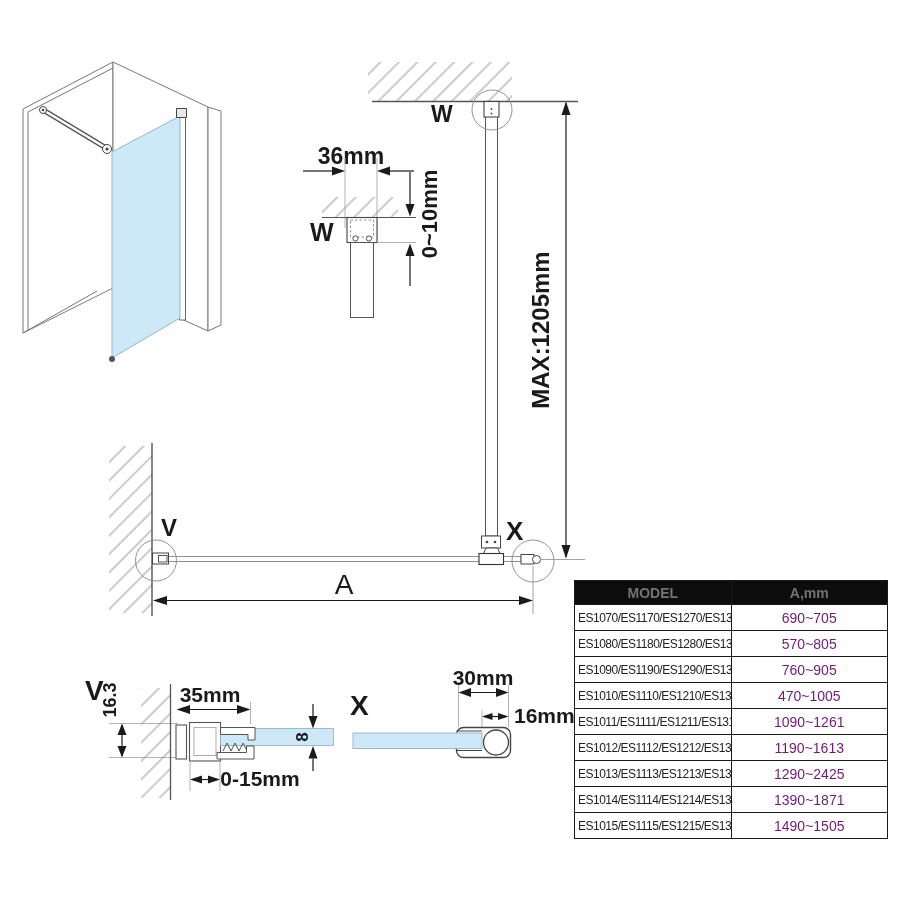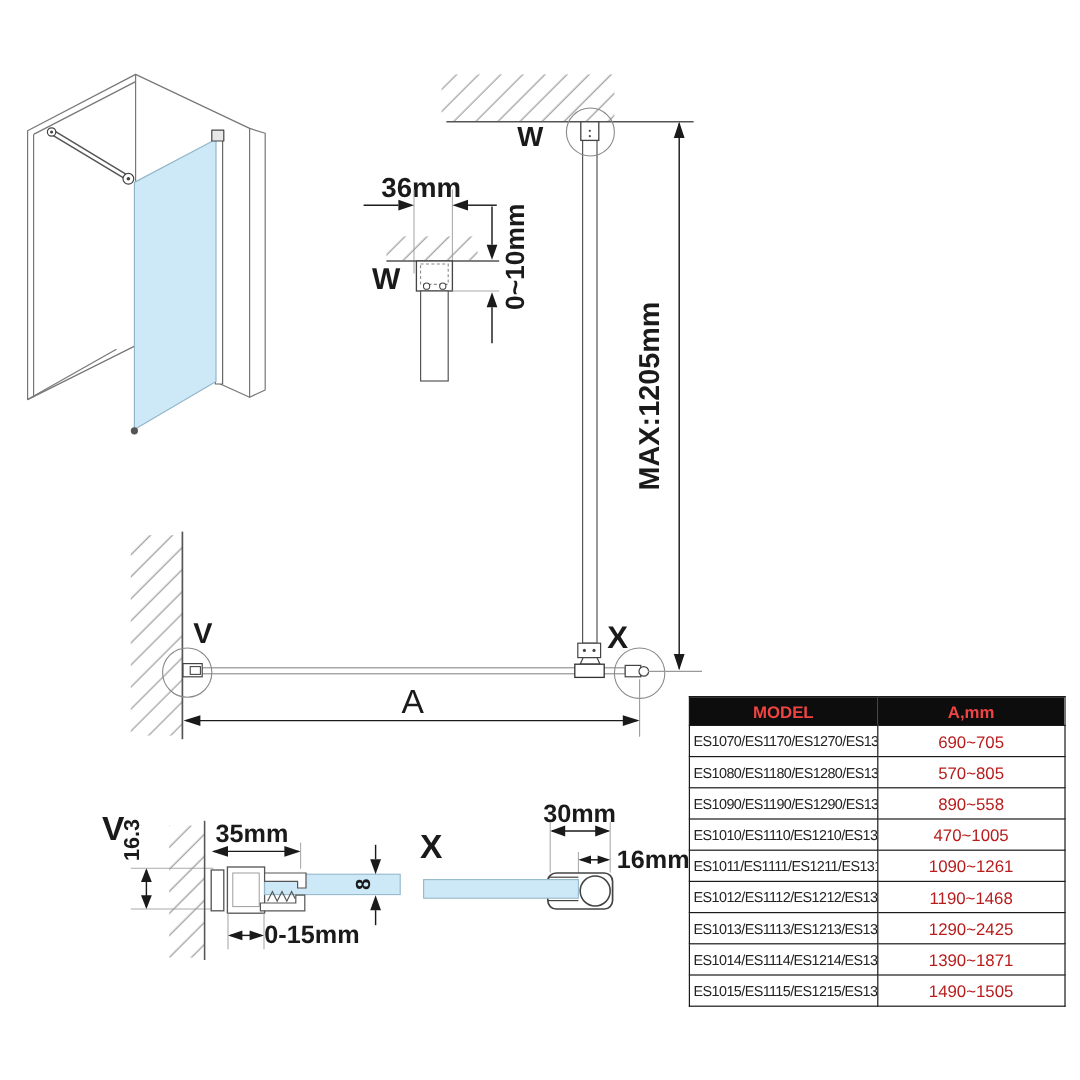--- a/index.html
+++ b/index.html
@@ -6,25 +6,25 @@
   .canvas{position:relative;width:900px;height:900px;background:#ffffff;overflow:hidden;
           font-family:"Liberation Sans",sans-serif;}
   svg{position:absolute;left:0;top:0;}
   svg text{font-family:"Liberation Sans",sans-serif;fill:#1a1a1a;}
   .dim-t{font-weight:bold;}
   .callout-t{font-weight:bold;}
 
   .model-table{position:absolute;left:574px;top:580px;width:314px;border-collapse:collapse;
                table-layout:fixed;background:#ffffff;}
   .model-table th,.model-table td{border:1px solid #1a1a1a;white-space:nowrap;overflow:hidden;}
-  .model-table th{background:#0d0d0d;color:#ef4444;font-size:14px;font-weight:bold;
+  .model-table th{background:#0d0d0d;color:#737373;font-size:14px;font-weight:bold;
                   height:23px;text-align:center;padding:0;}
   .model-table td{height:25px;padding:0;}
   .model-table td.model{font-size:12px;letter-spacing:-0.5px;color:#222;padding-left:3px;width:212px;}
-  .model-table td.aval{font-size:14px;color:#b91c1c;text-align:center;width:100px;}
+  .model-table td.aval{font-size:14px;color:#701a75;text-align:center;width:100px;}
 </style>
 </head>
 <body>
 
 <div class="canvas">
 
 <svg width="900" height="900" viewBox="0 0 900 900">
   <defs>
     <pattern id="hatch" width="13" height="13" patternUnits="userSpaceOnUse" patternTransform="rotate(45)">
       <line x1="1" y1="0" x2="1" y2="13" stroke="#999999" stroke-width="1"></line>
@@ -187,33 +187,33 @@
     <tr>
           <td class="model">ES1070/ES1170/ES1270/ES1370/ES1570</td>
           <td class="aval">690~705</td>
         </tr>
     <tr>
           <td class="model">ES1080/ES1180/ES1280/ES1380/ES1580</td>
           <td class="aval">570~805</td>
         </tr>
     <tr>
           <td class="model">ES1090/ES1190/ES1290/ES1390/ES1590</td>
-          <td class="aval">890~558</td>
+          <td class="aval">760~905</td>
         </tr>
     <tr>
           <td class="model">ES1010/ES1110/ES1210/ES1310/ES1510</td>
           <td class="aval">470~1005</td>
         </tr>
     <tr>
           <td class="model">ES1011/ES1111/ES1211/ES1311/ES1511</td>
           <td class="aval">1090~1261</td>
         </tr>
     <tr>
           <td class="model">ES1012/ES1112/ES1212/ES1312/ES1512</td>
-          <td class="aval">1190~1468</td>
+          <td class="aval">1190~1613</td>
         </tr>
     <tr>
           <td class="model">ES1013/ES1113/ES1213/ES1313/ES1513</td>
           <td class="aval">1290~2425</td>
         </tr>
     <tr>
           <td class="model">ES1014/ES1114/ES1214/ES1314/ES1514</td>
           <td class="aval">1390~1871</td>
         </tr>
     <tr>

